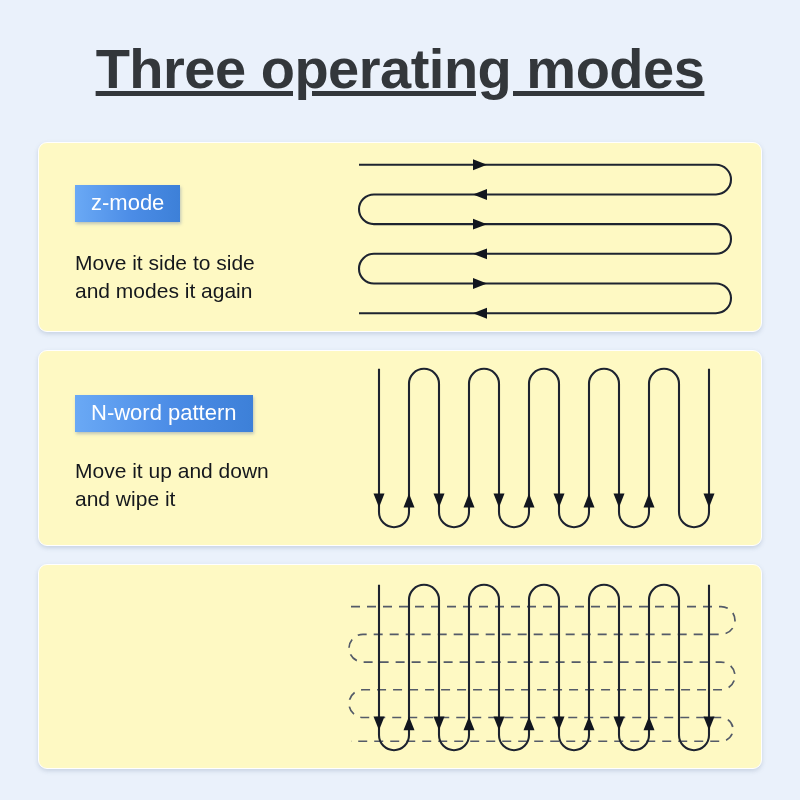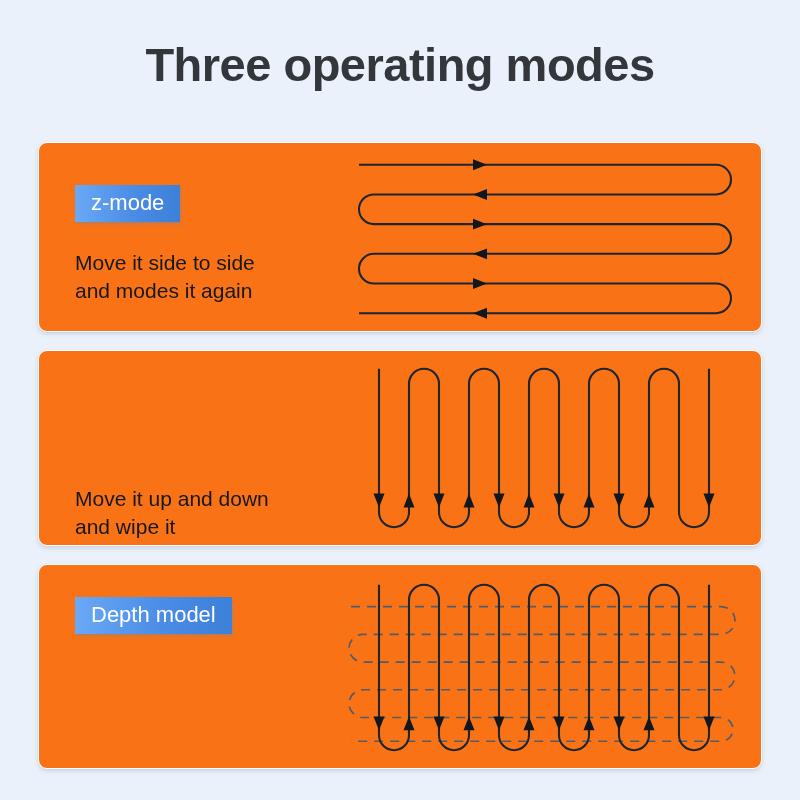--- a/index.html
+++ b/index.html
@@ -17,31 +17,32 @@
     position: relative;
     width: 800px;
     height: 800px;
   }
   .page-title {
     position: absolute;
     left: 0;
     top: 40px;
     width: 800px;
     text-align: center;
-    font-size: 47px;
+    font-size: 56px;
     font-weight: bold;
     color: #33373b;
     letter-spacing: -0.5px;
     line-height: 1.05;
+    text-decoration: underline;
   }
   .panel {
     position: absolute;
     left: 38px;
     width: 724px;
-    background: #f97316;
+    background: #fef9c3;
     border: 1px solid #ffffff;
     border-radius: 9px;
     box-shadow: 0 2px 4px rgba(120,140,170,0.30);
     box-sizing: border-box;
     overflow: hidden;
   }
   #panel-1 { top: 142px;  height: 190px; }
   #panel-2 { top: 350px;  height: 196px; }
   #panel-3 { top: 564px;  height: 205px; }
 
@@ -63,21 +64,21 @@
 
   .desc {
     position: absolute;
     left: 36px;
     color: #15181d;
     font-size: 21px;
     line-height: 28px;
     white-space: pre;
   }
   #panel-1 .desc { top: 106px; }
-  #panel-2 .desc { top: 106px; margin-top: 28px; }
+  #panel-2 .desc { top: 106px; }
   #panel-3 .desc { top: 92px; }
 
   .diagram {
     position: absolute;
     top: 0;
     right: 0;
     width: 430px;
     height: 100%;
   }
   .diagram svg {
@@ -132,20 +133,21 @@
         <polygon class="arrow-solid" points="142,52 156,46.5 156,57.5"></polygon>
         <polygon class="arrow-solid" points="156,82 142,76.5 142,87.5"></polygon>
         <polygon class="arrow-solid" points="142,112 156,106.5 156,117.5"></polygon>
         <polygon class="arrow-solid" points="156,142 142,136.5 142,147.5"></polygon>
         <polygon class="arrow-solid" points="142,172 156,166.5 156,177.5"></polygon>
       </svg>
     </div>
   </div>
 
   <div class="panel" id="panel-2">
+    <div class="badge">N-word pattern</div>
     <div class="desc">Move it up and down
 and wipe it</div>
 
     <div class="diagram">
       <svg viewBox="0 0 430 196" preserveAspectRatio="none" aria-hidden="true">
 
         <path class="stroke-solid" d="
           M 48,18
           L 48,163
           A 15,15 0 0 0 78,163
@@ -181,21 +183,20 @@
         <polygon class="arrow-solid" points="228,158 222.5,144 233.5,144"></polygon>
         <polygon class="arrow-solid" points="258,144 252.5,158 263.5,158"></polygon>
         <polygon class="arrow-solid" points="288,158 282.5,144 293.5,144"></polygon>
         <polygon class="arrow-solid" points="318,144 312.5,158 323.5,158"></polygon>
         <polygon class="arrow-solid" points="378,158 372.5,144 383.5,144"></polygon>
       </svg>
     </div>
   </div>
 
   <div class="panel" id="panel-3">
-    <div class="badge">Depth model</div>
 
     <div class="diagram">
       <svg viewBox="0 0 430 205" preserveAspectRatio="none" aria-hidden="true">
 
         <path class="stroke-dashed" d="
           M 20,42
           L 390,42
           A 14,14 0 0 1 390,70
           L 32,70
           A 14,14 0 0 0 32,98

